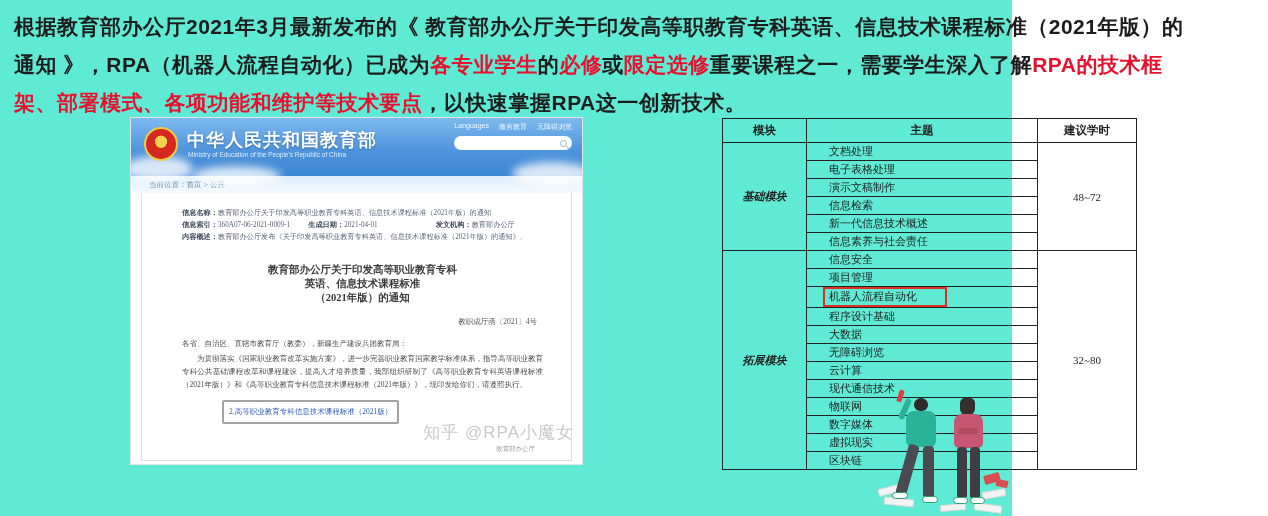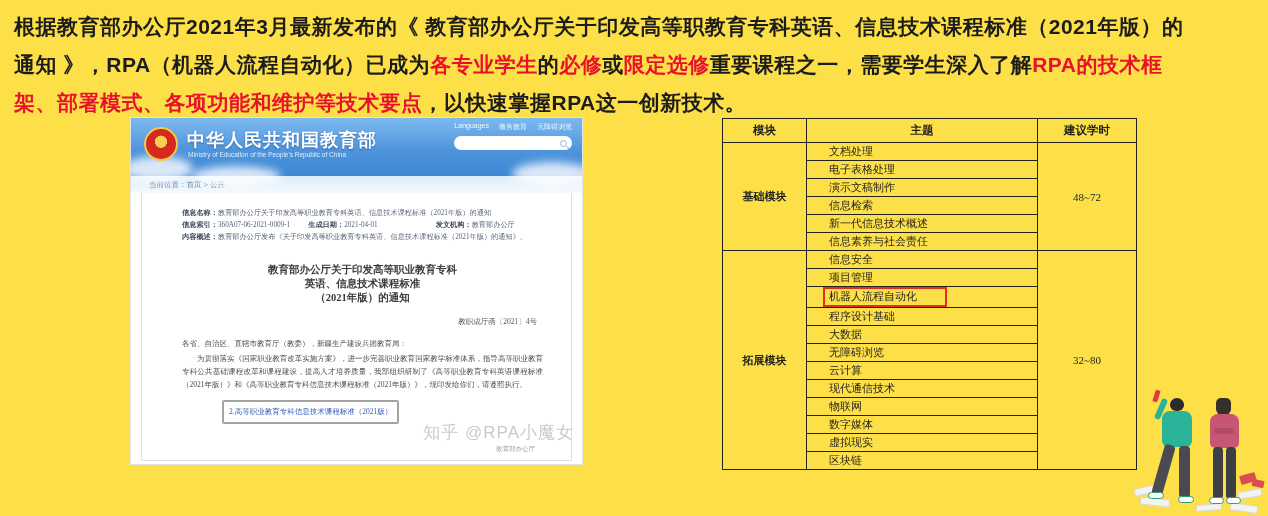--- a/index.html
+++ b/index.html
@@ -1,18 +1,18 @@
 <!DOCTYPE html>
 <html><head>
 <meta charset="utf-8">
 <style>
   * { margin:0; padding:0; box-sizing:border-box; }
   html,body { width:1268px; height:516px; background:#ffffff; overflow:hidden;
               font-family:"Liberation Sans", sans-serif; }
-  .stage { position:relative; width:1268px; height:516px; background:#fde047; }
+  .stage { position:relative; width:1012px; height:516px; background:#5eead4; }
 
   
   .intro { position:absolute; left:14px; top:8px; width:1180px;
            font-size:21px; font-weight:bold; line-height:38px; color:#1c1c1c;
            letter-spacing:0.5px; }
   .intro .red { color:#e8112d; }
 
   
   .moe { position:absolute; left:130px; top:117px; width:453px; height:348px;
          background:#fff; border:1px solid #e3e3e3; overflow:hidden;
@@ -67,21 +67,21 @@
   
   .ctable { position:absolute; left:722px; top:118px; width:414px;
             border-collapse:collapse; table-layout:fixed;
             font-family:"Liberation Serif", serif; font-size:11px; color:#1f1f1f; }
   .ctable th, .ctable td { border:1px solid #222; }
   .ctable col.c-mod { width:84px; }
   .ctable col.c-topic { width:231px; }
   .ctable col.c-hours { width:99px; }
   .ctable thead th { height:24px; font-weight:bold; text-align:center; font-size:11.5px; }
   .ctable tbody tr { height:18px; }
-  .ctable td.mod { text-align:center; font-weight:bold; }
+  .ctable td.mod { text-align:center; font-weight:bold;font-style:italic; }
   .ctable td.topic { padding-left:22px; }
   .ctable td.hours { text-align:center; }
   .topic-high { display:inline-block; border:2px solid #e0301e; padding:0 28px 1px 4px;
                 margin-left:-6px; }
 
   
   .people { position:absolute; right:4px; bottom:0; width:130px; height:130px; }
   .people div { position:absolute; }
   .paper { background:#f3f3f3; border:1px solid #d8d8d8; border-radius:1px; }
   .headA { left:36px; top:12px; width:14px; height:13px; background:#2e2a2c; border-radius:50% 50% 45% 45%; }

